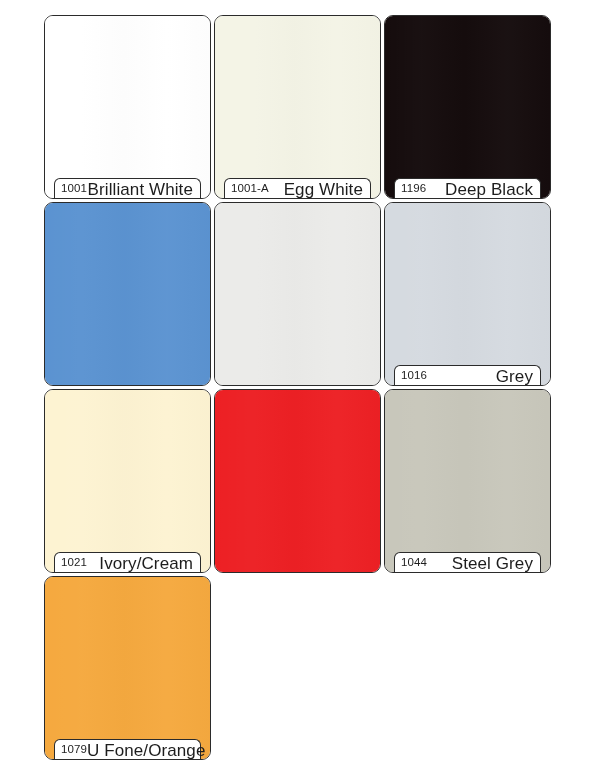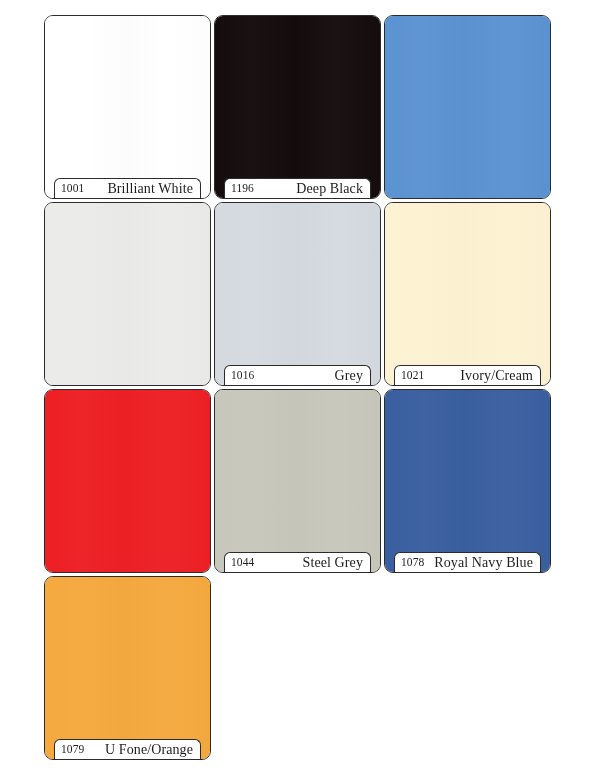--- a/index.html
+++ b/index.html
@@ -79,49 +79,55 @@
     border: 1.1px solid #2b2b2b;
     border-bottom: none;
     border-top-left-radius: 6px;
     border-top-right-radius: 6px;
     box-sizing: border-box;
     display: flex;
     align-items: center;
     justify-content: space-between;
     padding: 0 7px 0 6px;
     z-index: 2;
-    font-family: Liberation Serif, serif;
   }
 
   .swatch-code {
     font-size: 11.5px;
     color: #1d1d1d;
     letter-spacing: 0.1px;
     line-height: 1;
     white-space: nowrap;
   }
 
   .swatch-name {
-    font-size: 14px;
+    font-size: 17px;
     color: #1d1d1d;
     letter-spacing: 0.1px;
     line-height: 1;
     white-space: nowrap;
   }
 </style>
 </head>
 <body>
 
 <div id="chart-sheet">
   <div id="swatch-grid">
       <div class="swatch-card">
         <div class="swatch-color" style="background: rgb(255, 255, 255);"></div>
         <div class="swatch-label">
           <span class="swatch-code">1001</span>
           <span class="swatch-name">Brilliant White</span>
+        </div>
+      </div>
+      <div class="swatch-card">
+        <div class="swatch-color" style="background: rgb(244, 244, 230);"></div>
+        <div class="swatch-label">
+          <span class="swatch-code">1001-A</span>
+          <span class="swatch-name">Egg White</span>
         </div>
       </div>
       <div class="swatch-card">
         <div class="swatch-color" style="background: rgb(21, 12, 13);"></div>
         <div class="swatch-label">
           <span class="swatch-code">1196</span>
           <span class="swatch-name">Deep Black</span>
         </div>
       </div>
       <div class="swatch-card">
@@ -148,27 +154,20 @@
         <div class="swatch-color" style="background: rgb(237, 32, 36);"></div>
       </div>
       <div class="swatch-card">
         <div class="swatch-color" style="background: rgb(200, 199, 187);"></div>
         <div class="swatch-label">
           <span class="swatch-code">1044</span>
           <span class="swatch-name">Steel Grey</span>
         </div>
       </div>
       <div class="swatch-card">
-        <div class="swatch-color" style="background: rgb(58, 95, 160);"></div>
-        <div class="swatch-label">
-          <span class="swatch-code">1078</span>
-          <span class="swatch-name">Royal Navy Blue</span>
-        </div>
-      </div>
-      <div class="swatch-card">
         <div class="swatch-color" style="background: rgb(245, 169, 63);"></div>
         <div class="swatch-label">
           <span class="swatch-code">1079</span>
           <span class="swatch-name">U Fone/Orange</span>
         </div>
       </div>
     </div>
 </div>
 
 </body></html>

